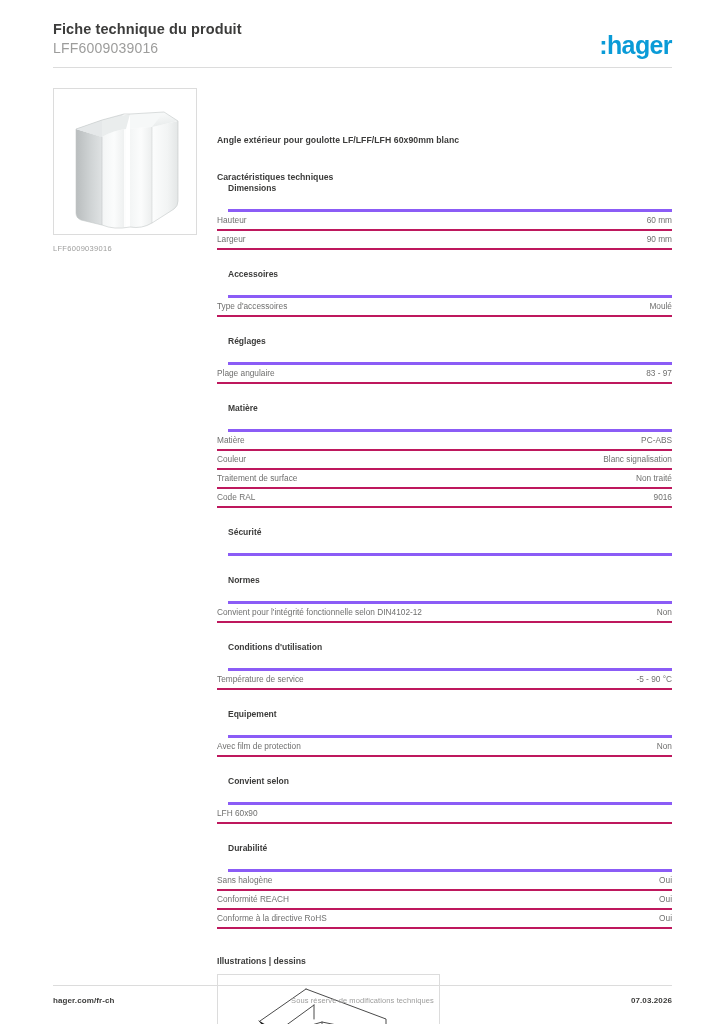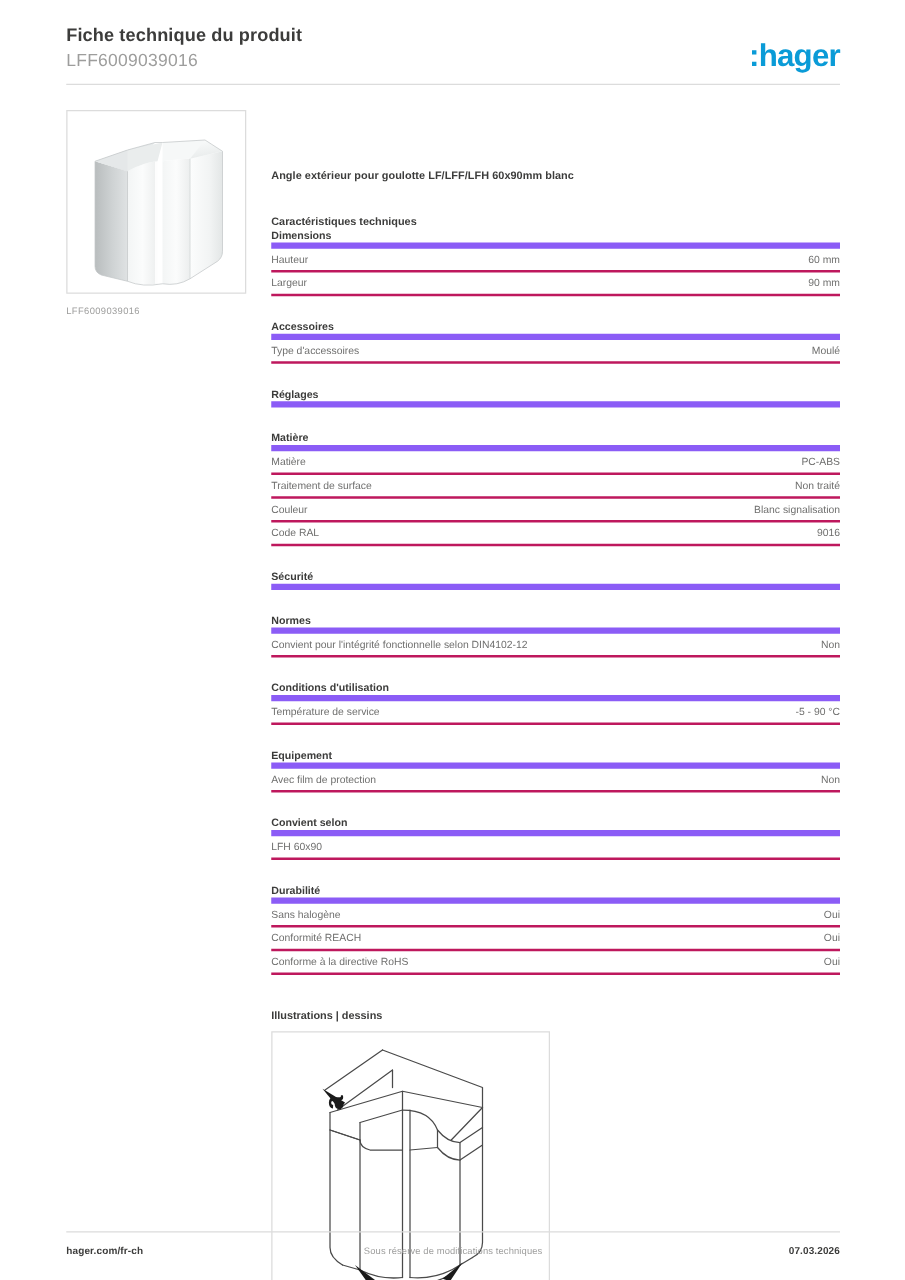--- a/index.html
+++ b/index.html
@@ -122,22 +122,23 @@
   .group {
     margin-top: 19px;
   }
   .group:first-of-type { margin-top: 0; }
 
   .group-title {
     font-size: 8.5px;
     font-weight: bold;
     color: #3c3c3b;
     line-height: 11px;
-    padding-bottom: 0;
-    border-bottom: 5px solid #8b5cf6;
+    padding-bottom: 15px;
+    border-bottom: 3px solid #8b5cf6;
+    margin-left: 11px;
   }
 
   .row {
     display: flex;
     justify-content: space-between;
     align-items: baseline;
     font-size: 8.3px;
     color: #6f6f6e;
     line-height: 11px;
     padding: 3px 0 3px 0;
@@ -299,34 +300,38 @@
         </div>
         <div class="group">
           <div class="group-title">Accessoires</div>
           <div class="row">
             <span class="row-label">Type d'accessoires</span>
             <span class="row-value">Moulé</span>
           </div>
         </div>
         <div class="group">
           <div class="group-title">Réglages</div>
+          <div class="row">
+            <span class="row-label">Plage angulaire</span>
+            <span class="row-value">83 - 97</span>
+          </div>
         </div>
         <div class="group">
           <div class="group-title">Matière</div>
           <div class="row">
             <span class="row-label">Matière</span>
             <span class="row-value">PC-ABS</span>
           </div>
           <div class="row">
+            <span class="row-label">Couleur</span>
+            <span class="row-value">Blanc signalisation</span>
+          </div>
+          <div class="row">
             <span class="row-label">Traitement de surface</span>
             <span class="row-value">Non traité</span>
-          </div>
-          <div class="row">
-            <span class="row-label">Couleur</span>
-            <span class="row-value">Blanc signalisation</span>
           </div>
           <div class="row">
             <span class="row-label">Code RAL</span>
             <span class="row-value">9016</span>
           </div>
         </div>
         <div class="group">
           <div class="group-title">Sécurité</div>
         </div>
         <div class="group">

